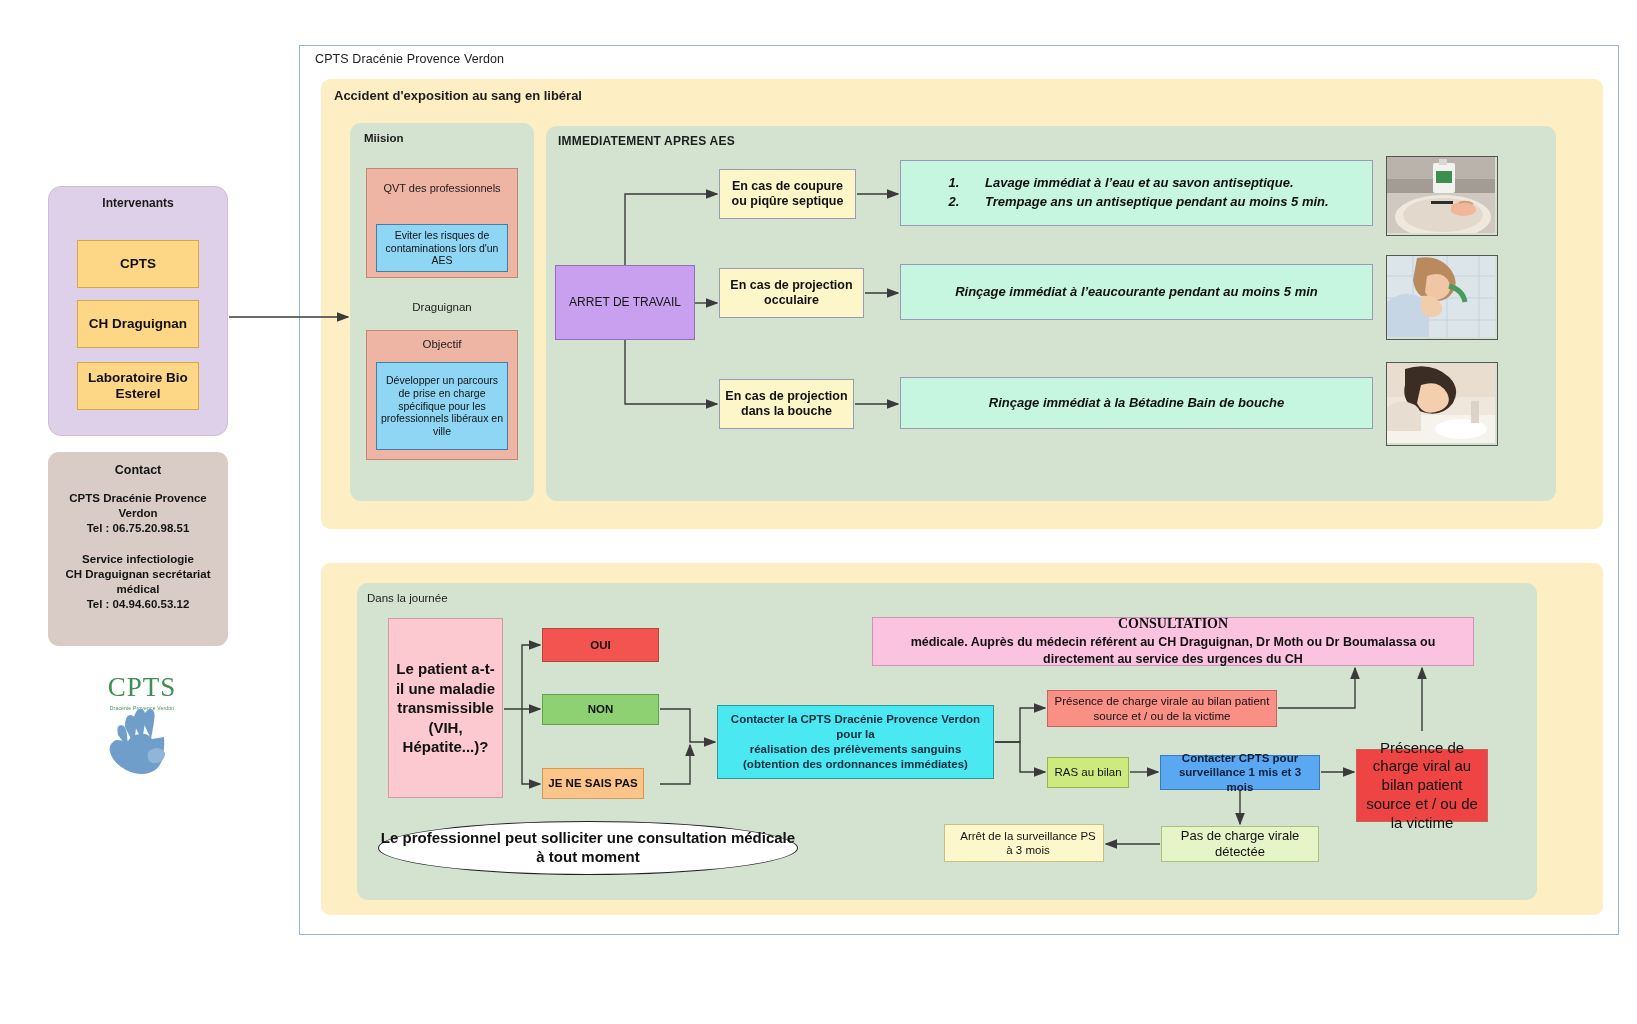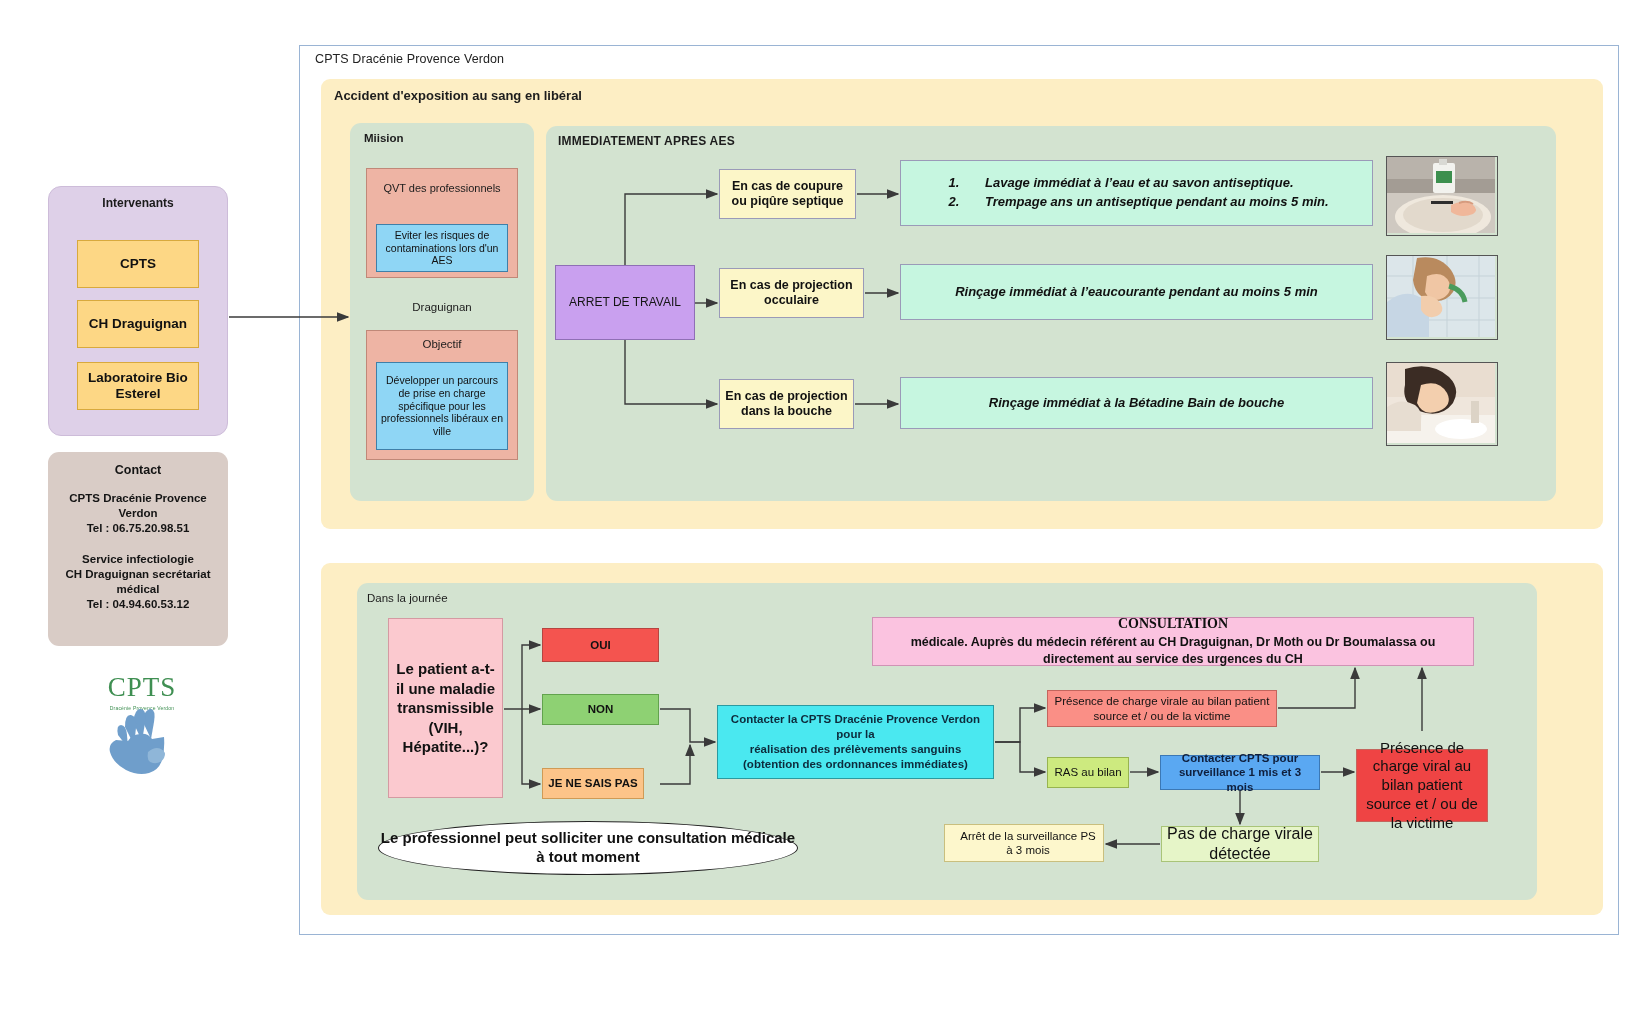--- a/index.html
+++ b/index.html
@@ -171,21 +171,21 @@
     font-size:11.5px;font-weight:bold;color:#0f1f3d;line-height:1.25;
   }
   #node-presence2{
     left:1356px;top:731px;width:132px;height:73px;
     background:#ef4444;border:1px solid #c4655d;
     font-size:15px;color:#111;line-height:1.25;margin-top:18px;
   }
   #node-pas-charge{
     left:1161px;top:826px;width:158px;height:36px;
     background:#e6f5c8;border:1px solid #a9c478;
-    font-size:16px;color:#111;line-height:1.25;
+    font-size:13px;color:#111;line-height:1.25;
   }
   #node-arret-surv{
     left:944px;top:824px;width:160px;height:38px;
     background:#fdf7cc;border:1px solid #c9bf7e;
     font-size:11.5px;color:#111;line-height:1.25;padding-left:8px;
   }
 
   #ellipse-note{
     left:378px;top:821px;width:420px;height:54px;
     border:1.5px solid #222;border-radius:50%/50%;background:#fff;

